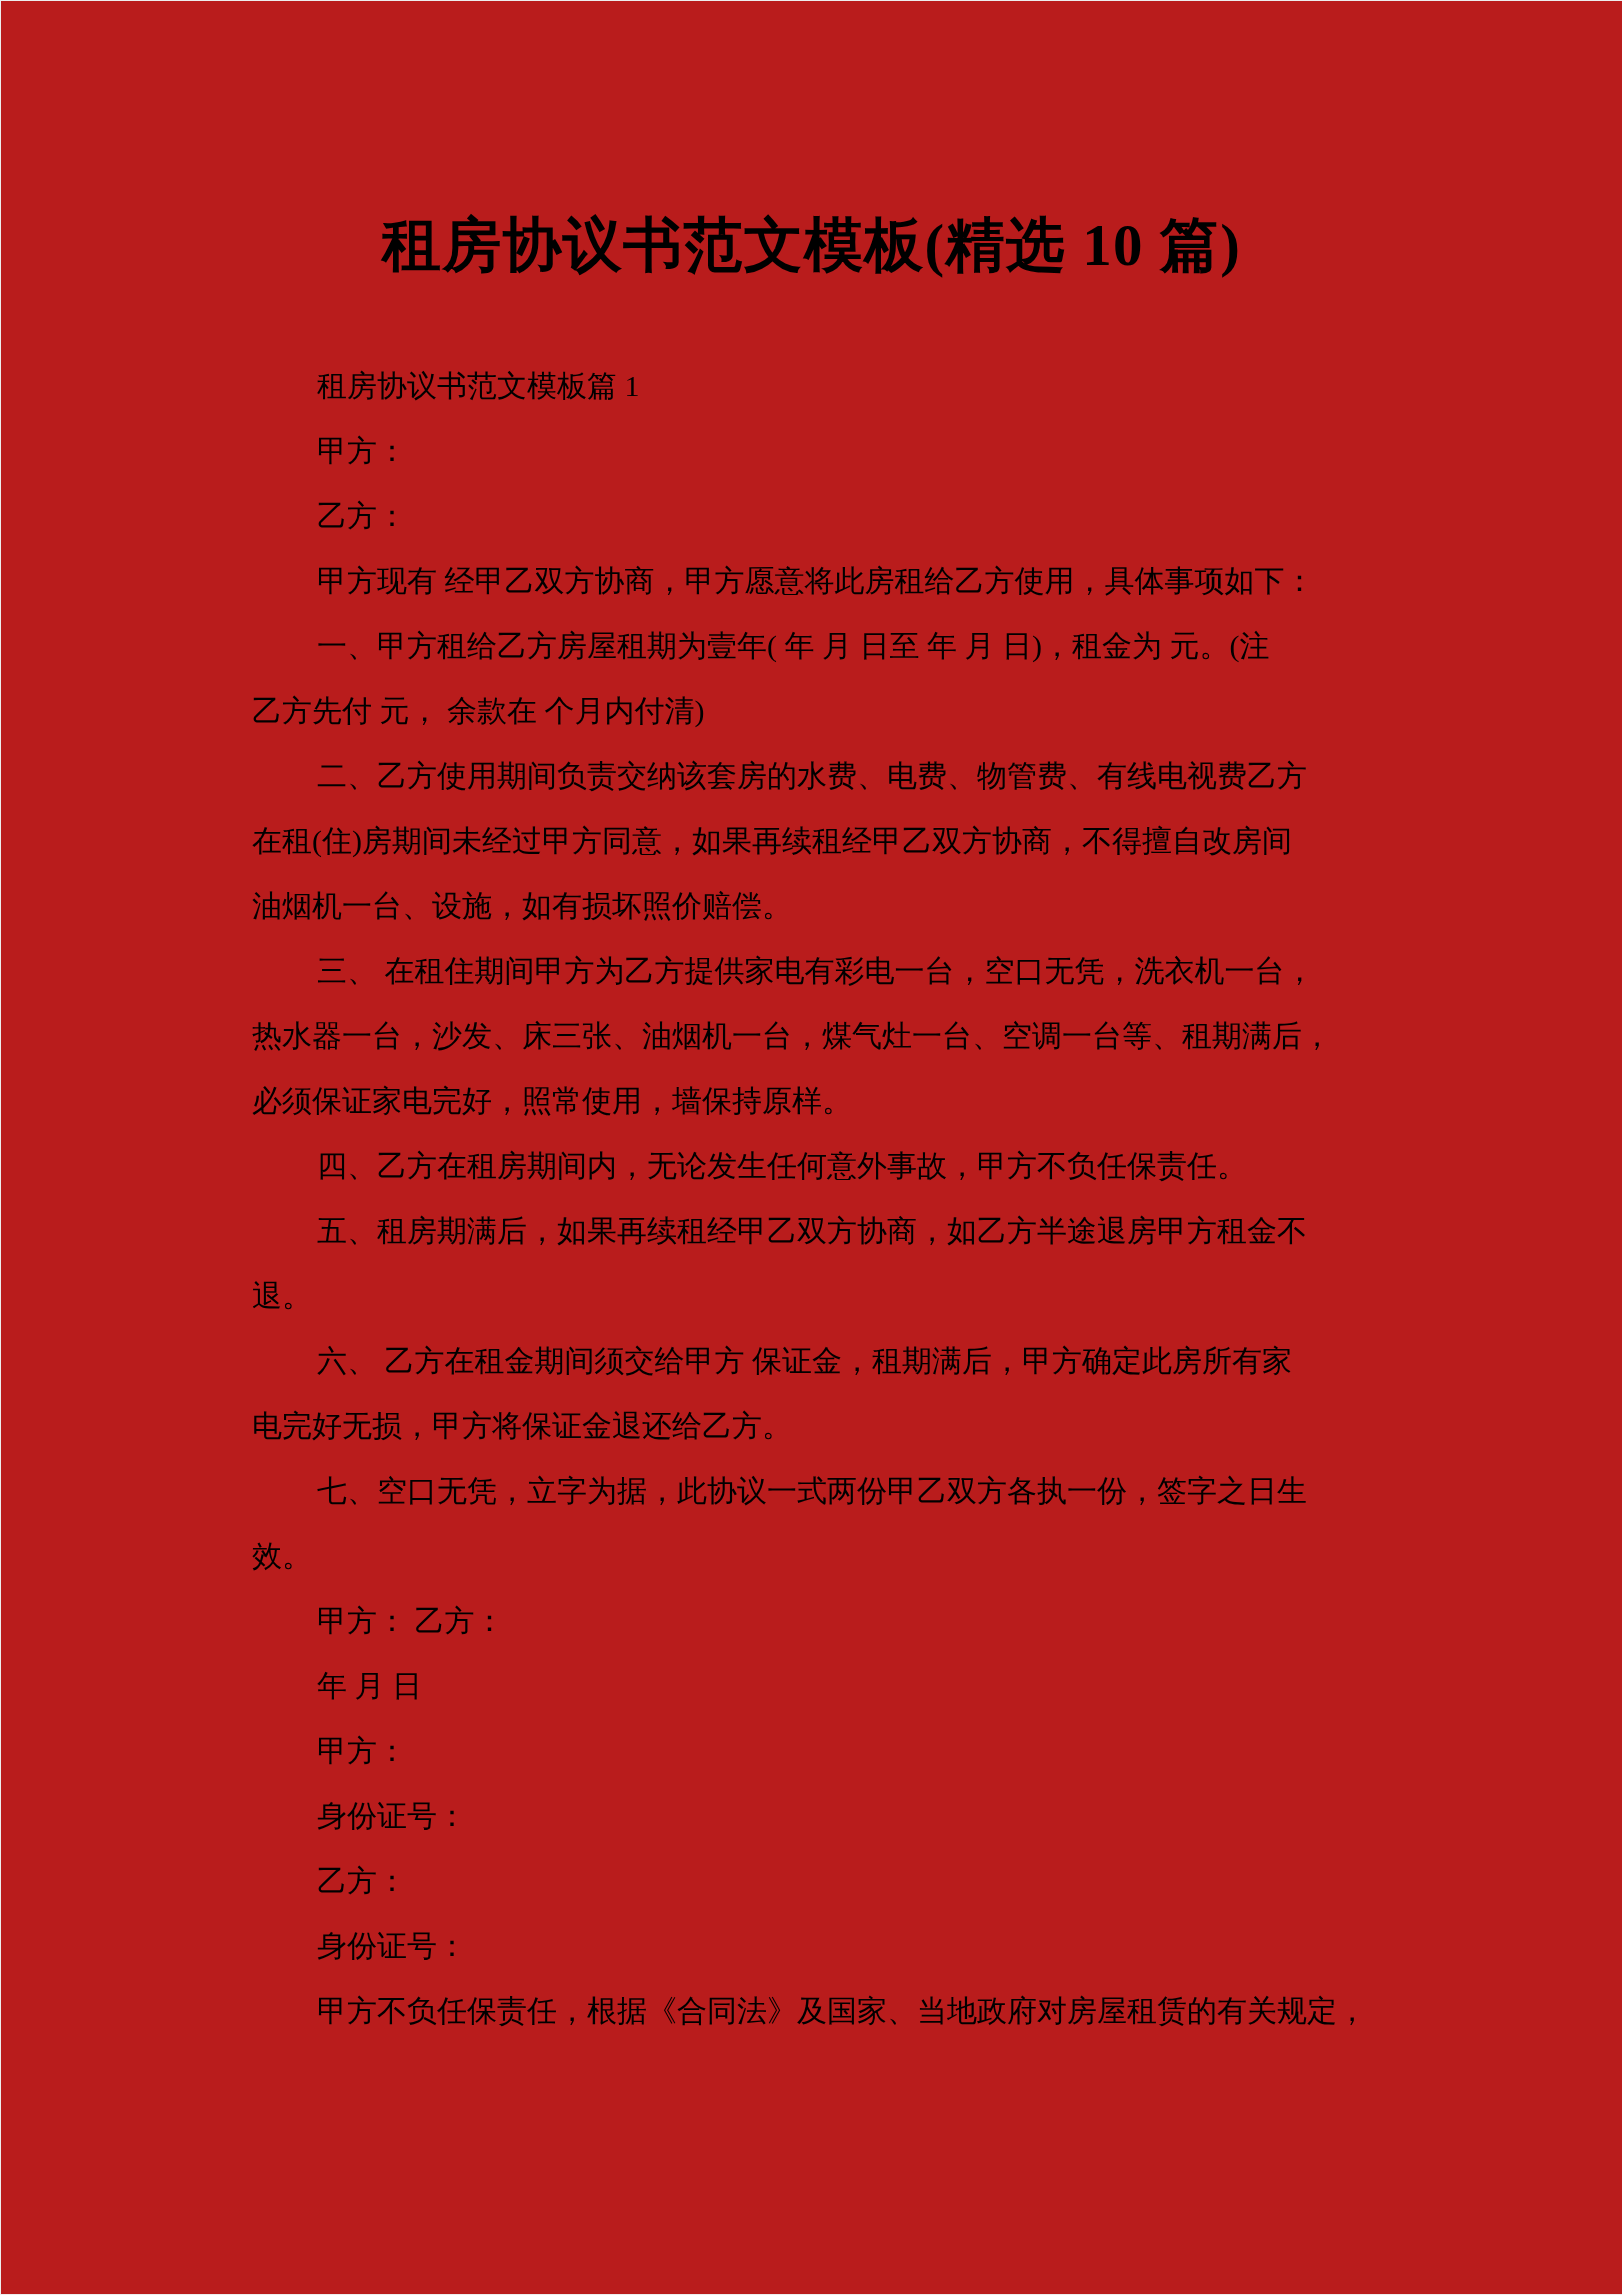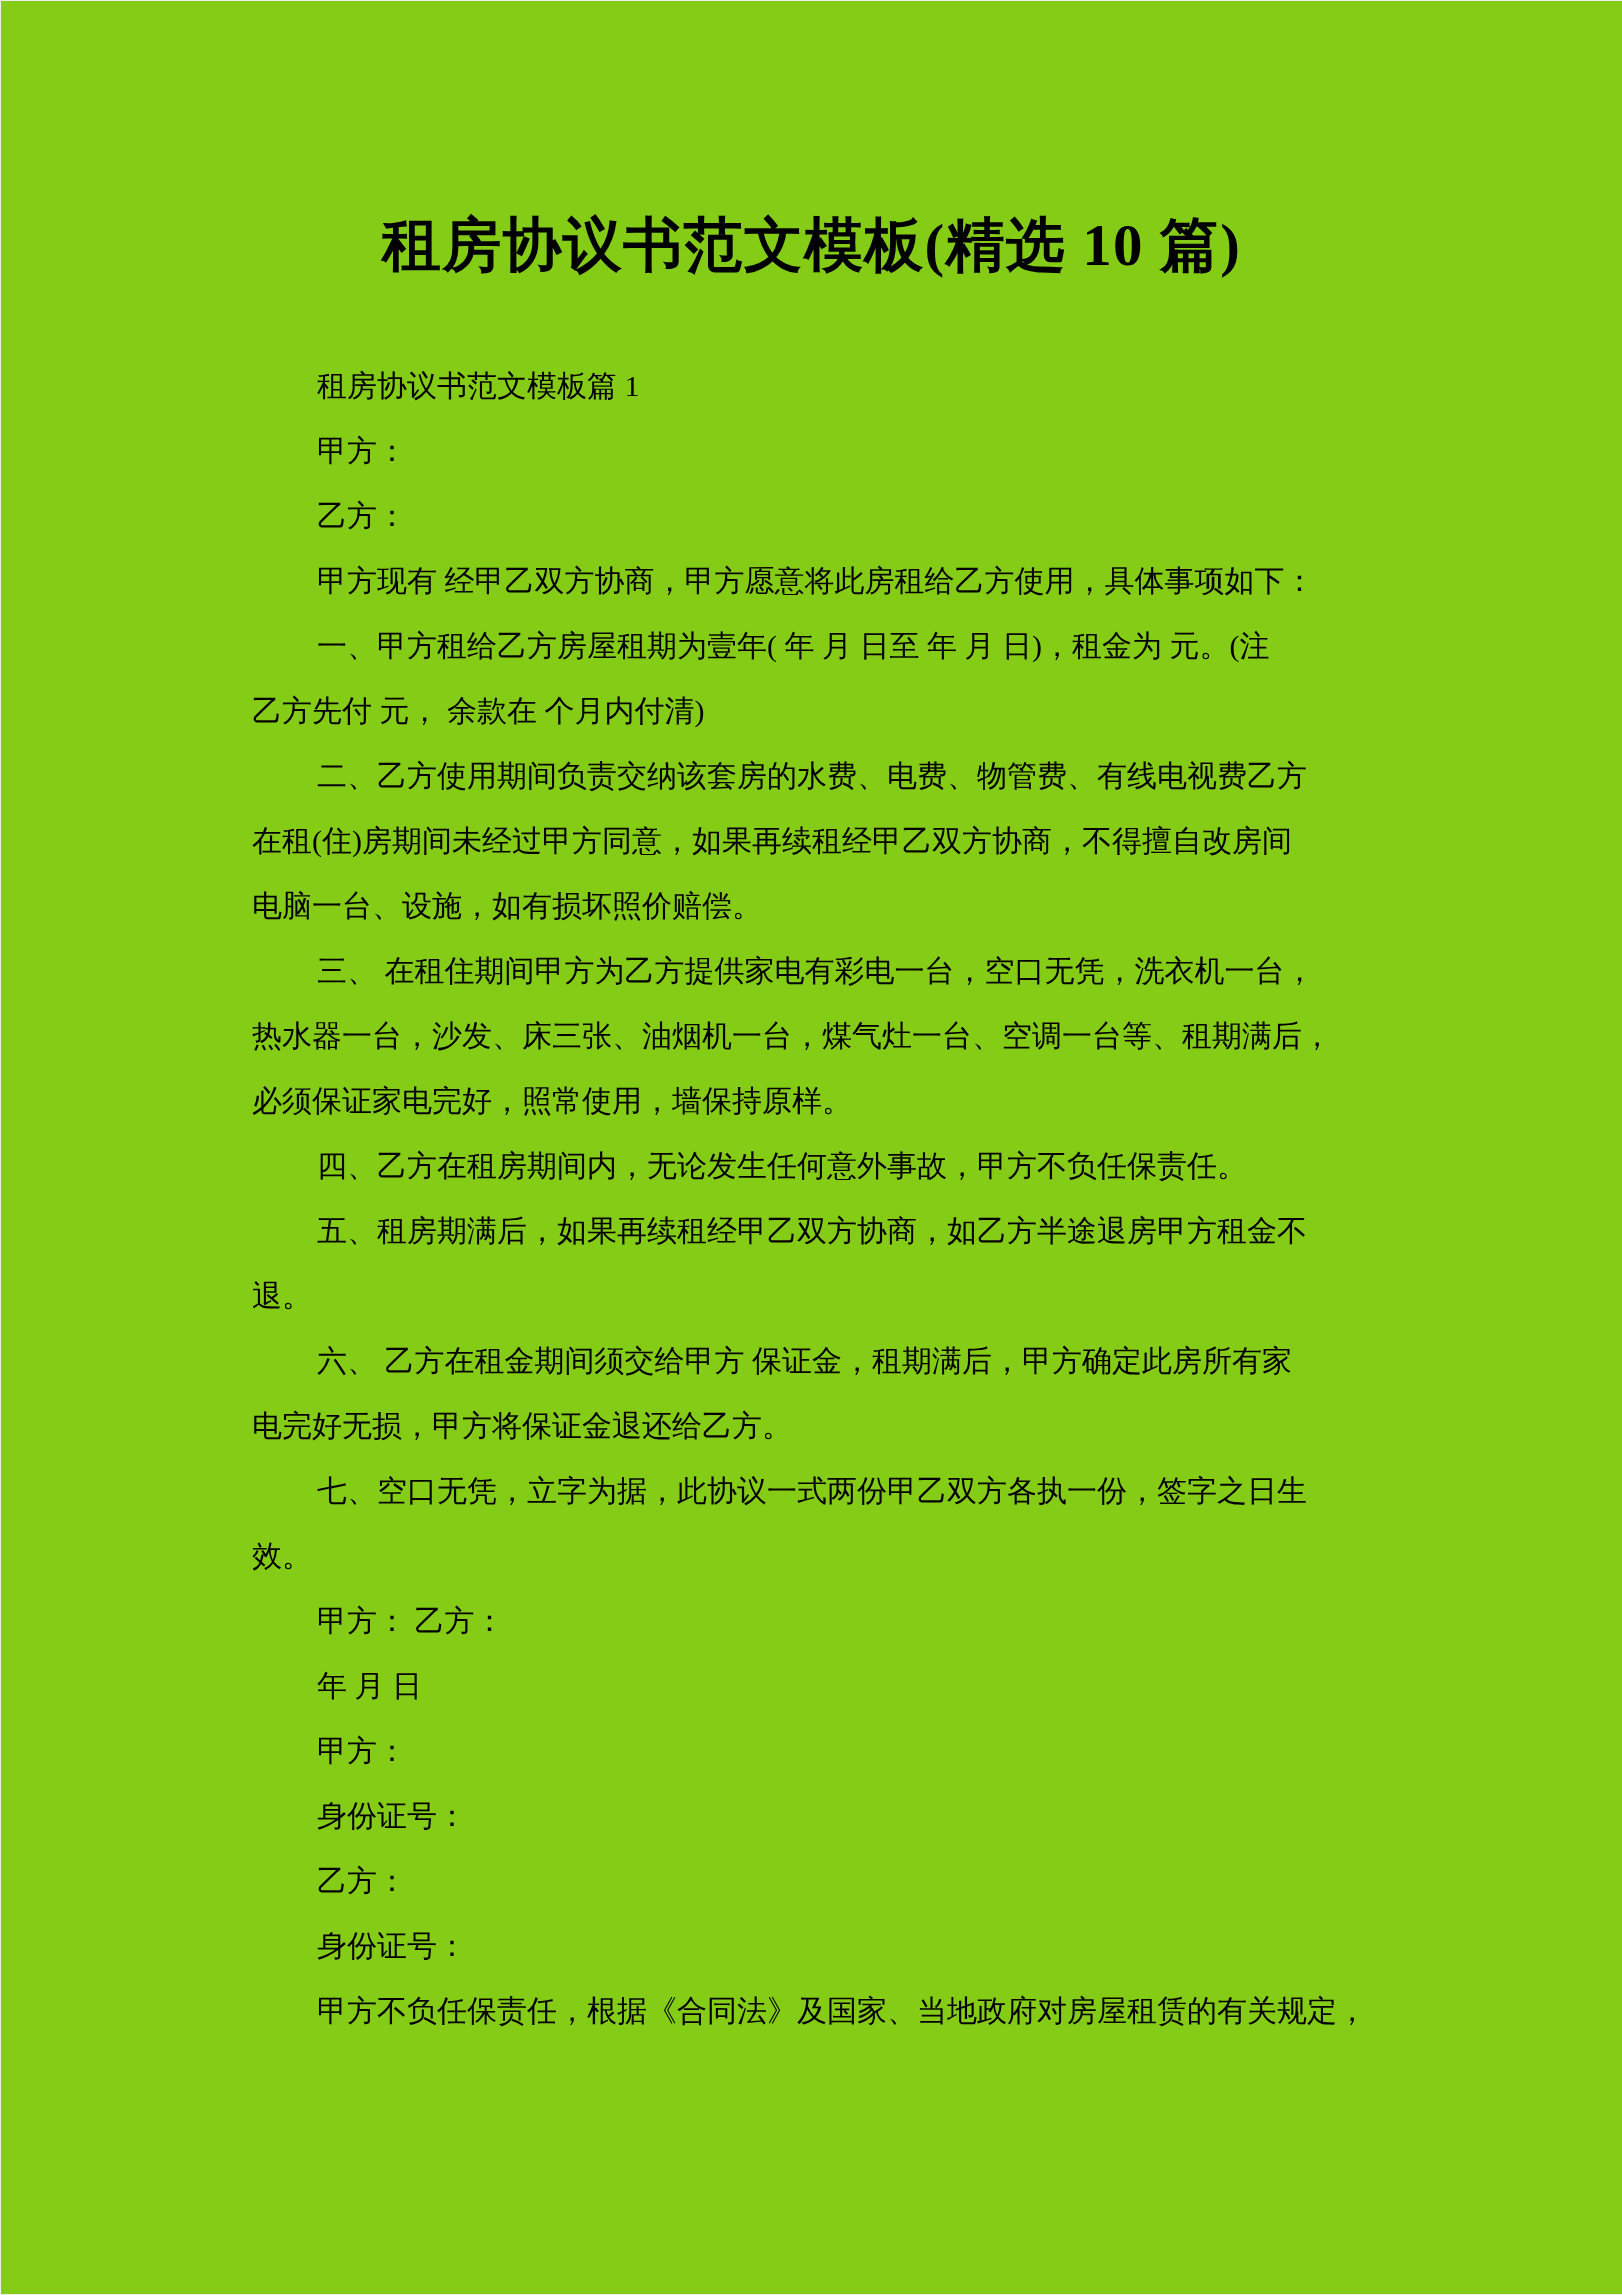--- a/index.html
+++ b/index.html
@@ -5,21 +5,21 @@
   html, body {
     margin: 0;
     padding: 0;
     background: #ffffff;
   }
   .page {
     position: relative;
     width: 1623px;
     height: 2295px;
     box-sizing: border-box;
-    background: #84cc16;
+    background: #b91c1c;
     border: 1.3px solid #ededed;
     overflow: hidden;
     font-family: "Liberation Serif", "DejaVu Serif", serif;
     color: #000000;
   }
   .doc-title {
     margin: 195px 0 0 0;
     padding: 0;
     text-align: center;
     font-size: 59px;
@@ -49,21 +49,21 @@
   <h1 class="doc-title">租房协议书范文模板(精选 10 篇)</h1>
   <div class="doc-body" id="doc-body">
       <div class="line indent">租房协议书范文模板篇 1</div>
       <div class="line indent">甲方：</div>
       <div class="line indent">乙方：</div>
       <div class="line indent">甲方现有 经甲乙双方协商，甲方愿意将此房租给乙方使用，具体事项如下：</div>
       <div class="line indent">一、甲方租给乙方房屋租期为壹年( 年 月 日至 年 月 日)，租金为 元。(注</div>
       <div class="line">乙方先付 元， 余款在 个月内付清)</div>
       <div class="line indent">二、乙方使用期间负责交纳该套房的水费、电费、物管费、有线电视费乙方</div>
       <div class="line">在租(住)房期间未经过甲方同意，如果再续租经甲乙双方协商，不得擅自改房间</div>
-      <div class="line">电脑一台、设施，如有损坏照价赔偿。</div>
+      <div class="line">油烟机一台、设施，如有损坏照价赔偿。</div>
       <div class="line indent">三、 在租住期间甲方为乙方提供家电有彩电一台，空口无凭，洗衣机一台，</div>
       <div class="line">热水器一台，沙发、床三张、油烟机一台，煤气灶一台、空调一台等、租期满后，</div>
       <div class="line">必须保证家电完好，照常使用，墙保持原样。</div>
       <div class="line indent">四、乙方在租房期间内，无论发生任何意外事故，甲方不负任保责任。</div>
       <div class="line indent">五、租房期满后，如果再续租经甲乙双方协商，如乙方半途退房甲方租金不</div>
       <div class="line">退。</div>
       <div class="line indent">六、 乙方在租金期间须交给甲方 保证金，租期满后，甲方确定此房所有家</div>
       <div class="line">电完好无损，甲方将保证金退还给乙方。</div>
       <div class="line indent">七、空口无凭，立字为据，此协议一式两份甲乙双方各执一份，签字之日生</div>
       <div class="line">效。</div>

